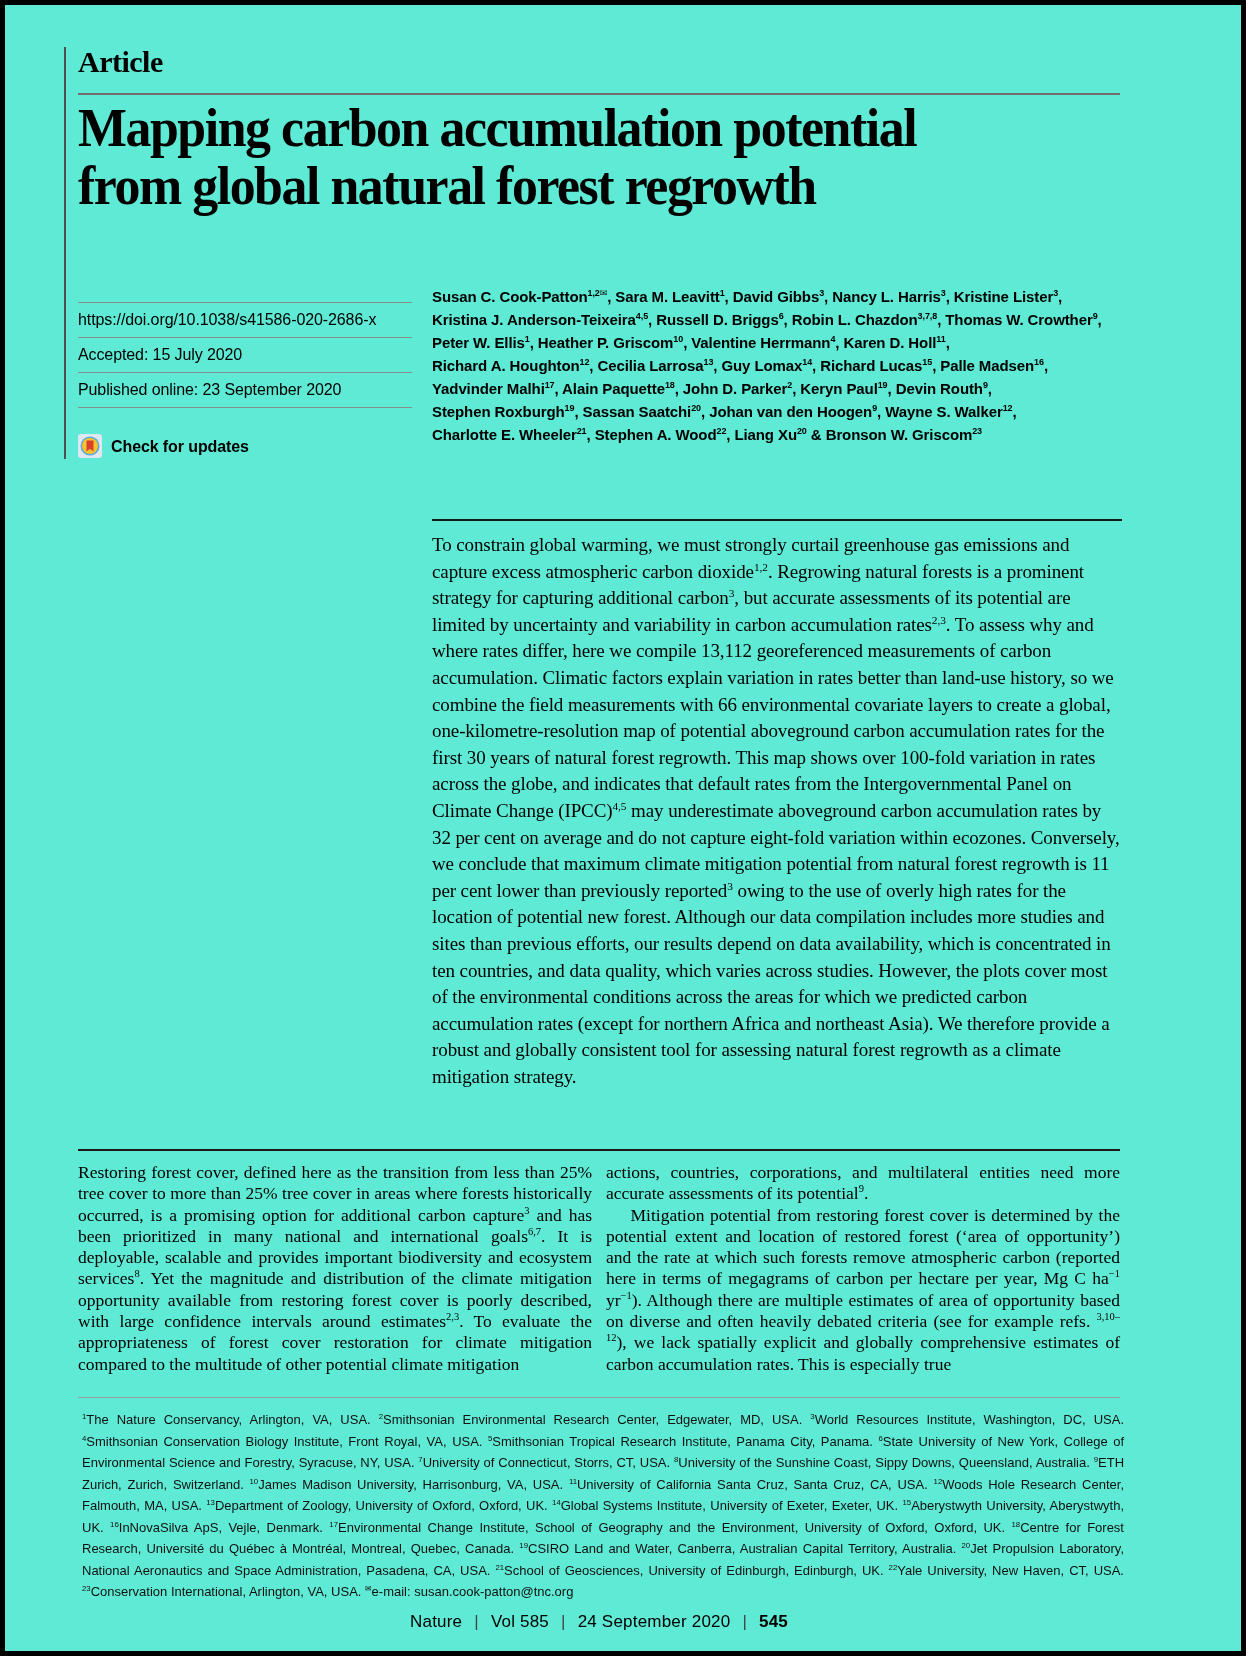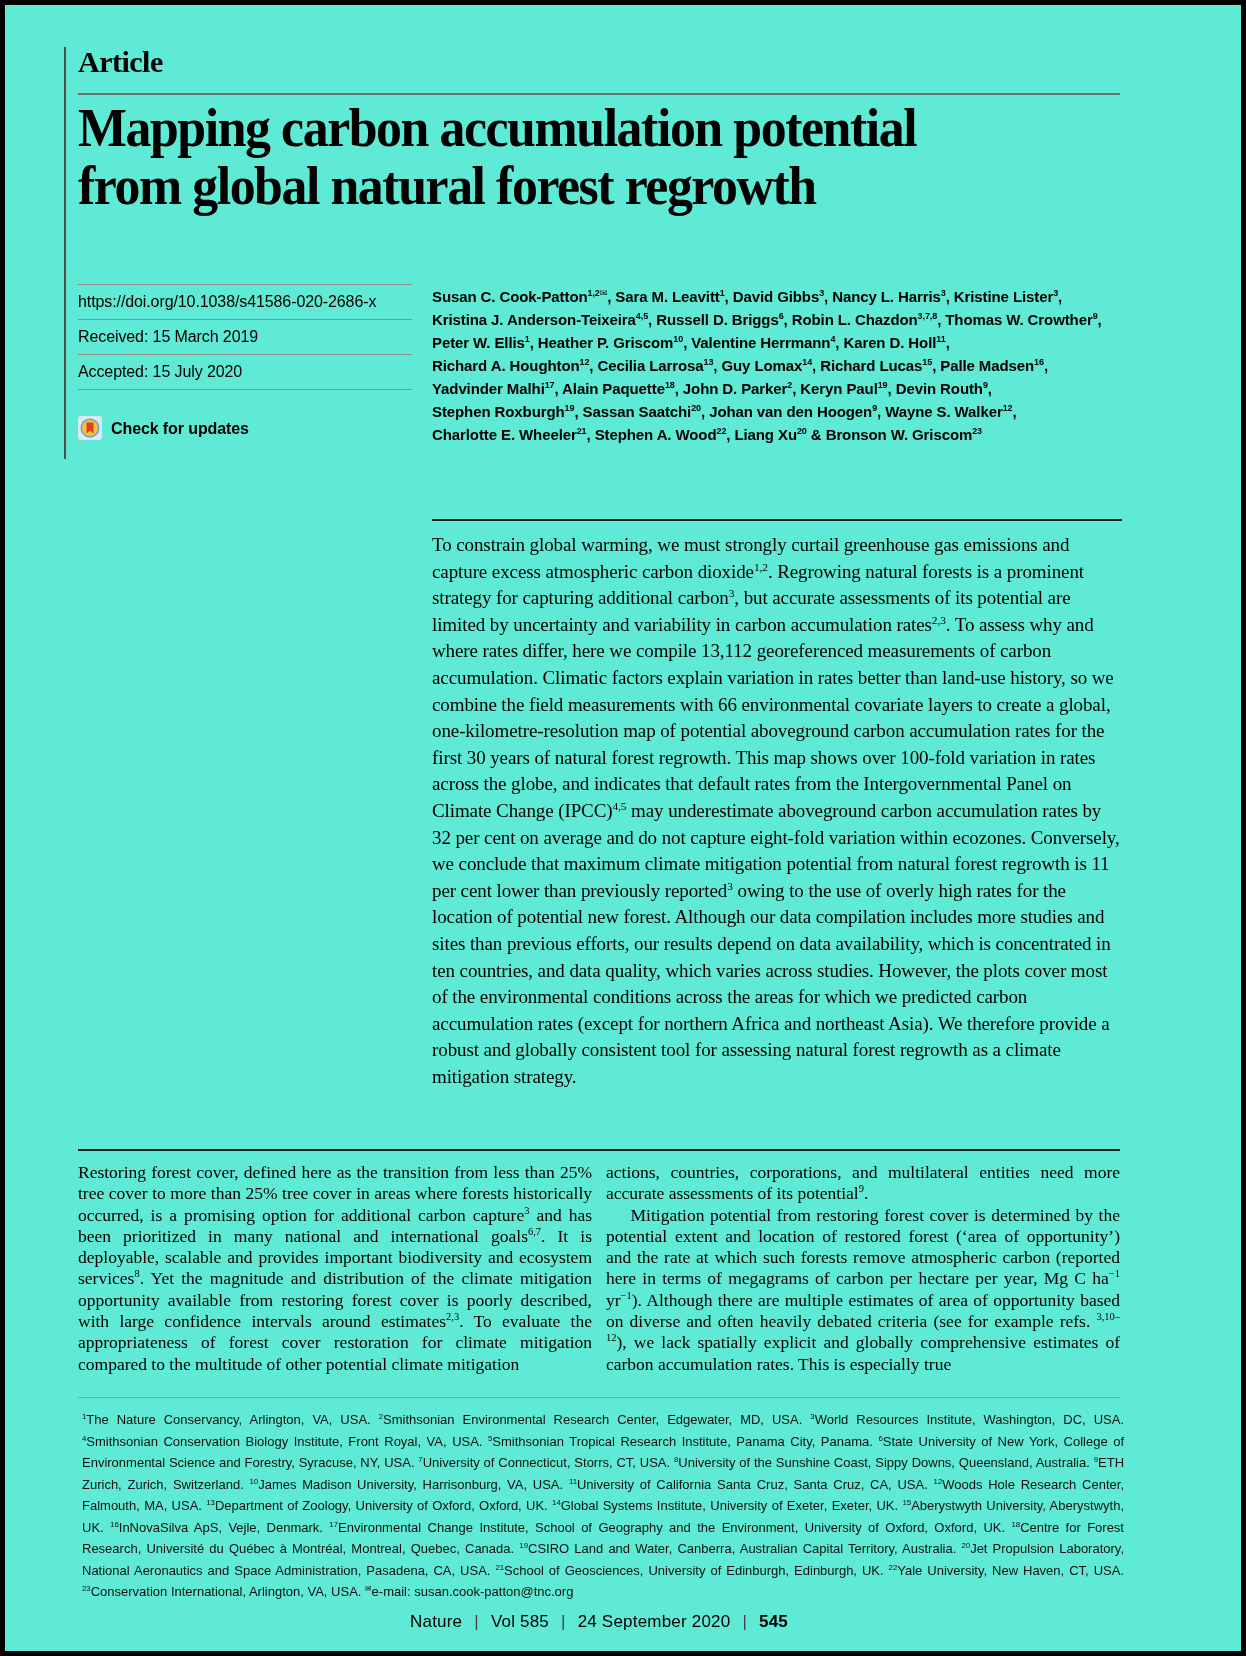--- a/index.html
+++ b/index.html
@@ -18,21 +18,21 @@
   .vrule{position:absolute;left:59px;top:42px;width:2px;height:412px;background:#4f4f4f;}
   .kicker{position:absolute;left:73px;top:40px;font:700 30px/1.1 "Liberation Serif","DejaVu Serif",serif;letter-spacing:-0.5px;}
   .kicker-rule{position:absolute;left:73px;top:88px;width:1042px;height:2px;background:#6e6e6e;}
   .title{
     position:absolute;left:73px;top:94px;margin:0;width:1120px;
     font:700 54px/1.08 "Liberation Serif","DejaVu Serif",serif;
     letter-spacing:-1.5px;
     transform:scaleX(.96);transform-origin:left top;
   }
 
-  .meta{position:absolute;left:73px;top:279px;width:334px;font-size:16px;}
+  .meta{position:absolute;left:73px;top:297px;width:334px;font-size:16px;}
   .meta-row{border-top:1px solid #8c8c8c;padding:7px 0 8px;line-height:19px;letter-spacing:-0.1px;}
   .meta-row.check{display:flex;align-items:center;gap:9px;font-weight:700;padding-top:26px;cursor:pointer;}
   .cm-icon{display:inline-flex;width:24px;height:24px;flex:0 0 auto;}
 
   .authors{position:absolute;left:427px;top:280px;width:722px;font-size:15px;font-weight:700;line-height:23px;letter-spacing:-0.1px;}
 
   .abs-rule{position:absolute;left:427px;top:514px;width:690px;height:2px;background:#1a1a1a;}
   .abstract{
     position:absolute;left:427px;top:527px;width:690px;margin:0;
     font:19px/26.6px "Liberation Serif","DejaVu Serif",serif;
@@ -62,22 +62,22 @@
 
 <div class="page">
 
   <div class="vrule"></div>
   <div class="kicker">Article</div>
   <div class="kicker-rule"></div>
   <h1 class="title">Mapping carbon accumulation potential<br>from global natural forest regrowth</h1>
 
   <div class="meta">
     <div class="meta-row doi">https://doi.org/10.1038/s41586-020-2686-x</div>
-    <div class="meta-row">Received: 15 March 2019</div>
     <div class="meta-row">Accepted: 15 July 2020</div>
+    <div class="meta-row">Published online: 23 September 2020</div>
     <div class="meta-row check">
       <span class="cm-icon">
         <svg width="24" height="24" viewBox="0 0 24 24" xmlns="http://www.w3.org/2000/svg">
           <rect x="0" y="0" width="24" height="24" rx="3" fill="#dfe8f2"></rect>
           <circle cx="12" cy="12" r="9.5" fill="#5aa7d8"></circle>
           <circle cx="12" cy="12" r="8" fill="#f7c331"></circle>
           <path d="M8.5 6.5h7v11l-3.5-2.8-3.5 2.8z" fill="#d9402e"></path>
         </svg>
       </span>
       <span class="check-label">Check for updates</span>

